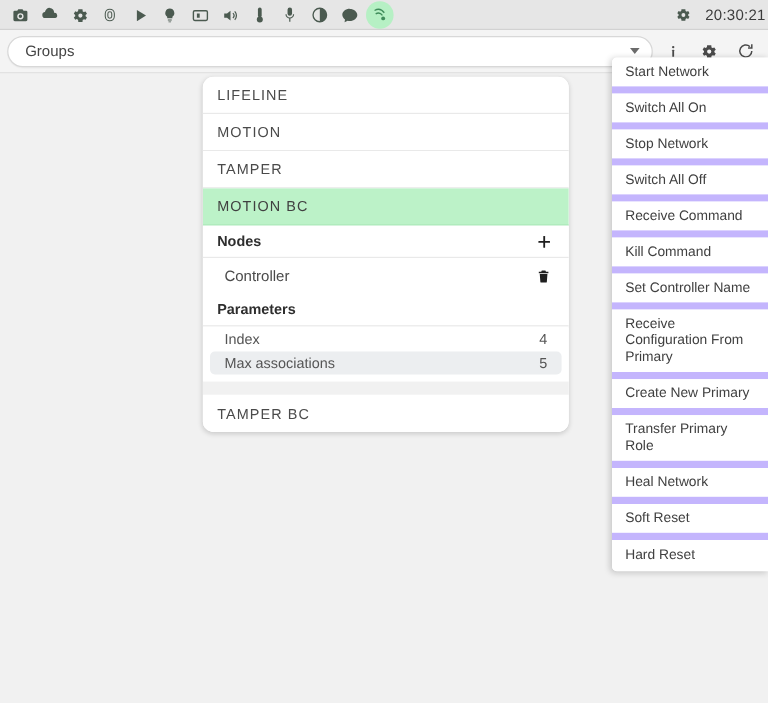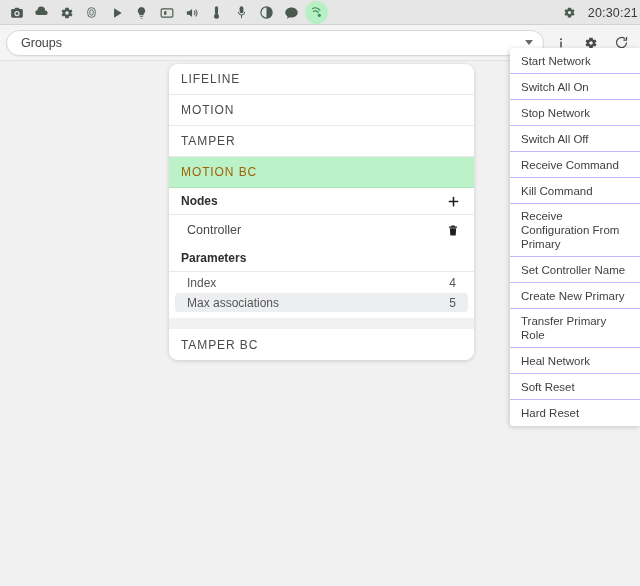--- a/index.html
+++ b/index.html
@@ -133,21 +133,21 @@
     align-items: center;
     padding: 0 12px;
     font-size: 12px;
     letter-spacing: 0.9px;
     color: #4a4a4a;
     border-bottom: 1px solid #e9e9e9;
     background: #ffffff;
   }
   .group-row.selected {
     background: #bcf2c8;
-    color: #a16207;
+    color: #404040;
     border-bottom: 1px solid #a9e7b7;
   }
   .group-row.last { border-bottom: none; }
 
   .section-head {
     height: 27px;
     display: flex;
     align-items: center;
     padding: 0 12px;
     font-size: 12px;
@@ -205,21 +205,21 @@
     overflow: hidden;
   }
   .menu-item {
     min-height: 26px;
     display: flex;
     align-items: center;
     padding: 5px 9px 5px 11px;
     font-size: 11.5px;
     line-height: 14px;
     color: #3f3f3f;
-    border-bottom: 1px solid #c4b5fd;
+    border-bottom: 6px solid #c4b5fd;
     background: #ffffff;
   }
   .menu-item.last { border-bottom: none; }
 </style>
 </head>
 <body>
 
 <div id="topbar">
   <div id="topbar-left">
 
@@ -409,20 +409,20 @@
   </div>
 </div>
 
 <div id="menu">
   <div class="menu-item">Start Network</div>
   <div class="menu-item">Switch All On</div>
   <div class="menu-item">Stop Network</div>
   <div class="menu-item">Switch All Off</div>
   <div class="menu-item">Receive Command</div>
   <div class="menu-item">Kill Command</div>
+  <div class="menu-item">Set Controller Name</div>
   <div class="menu-item">Receive Configuration From Primary</div>
-  <div class="menu-item">Set Controller Name</div>
   <div class="menu-item">Create New Primary</div>
   <div class="menu-item">Transfer Primary Role</div>
   <div class="menu-item">Heal Network</div>
   <div class="menu-item">Soft Reset</div>
   <div class="menu-item last">Hard Reset</div>
 </div>
 
 </body></html>

